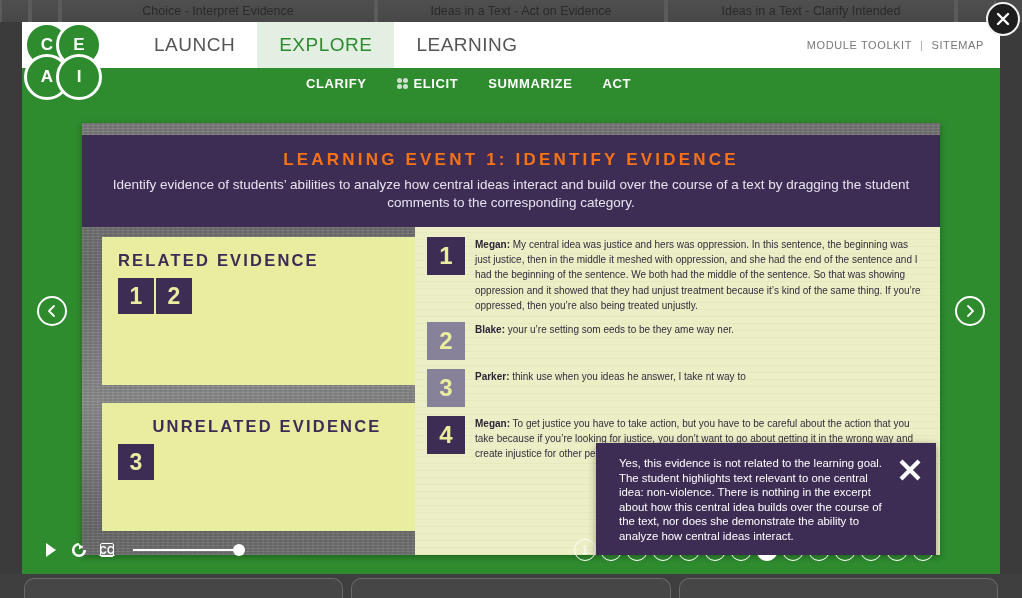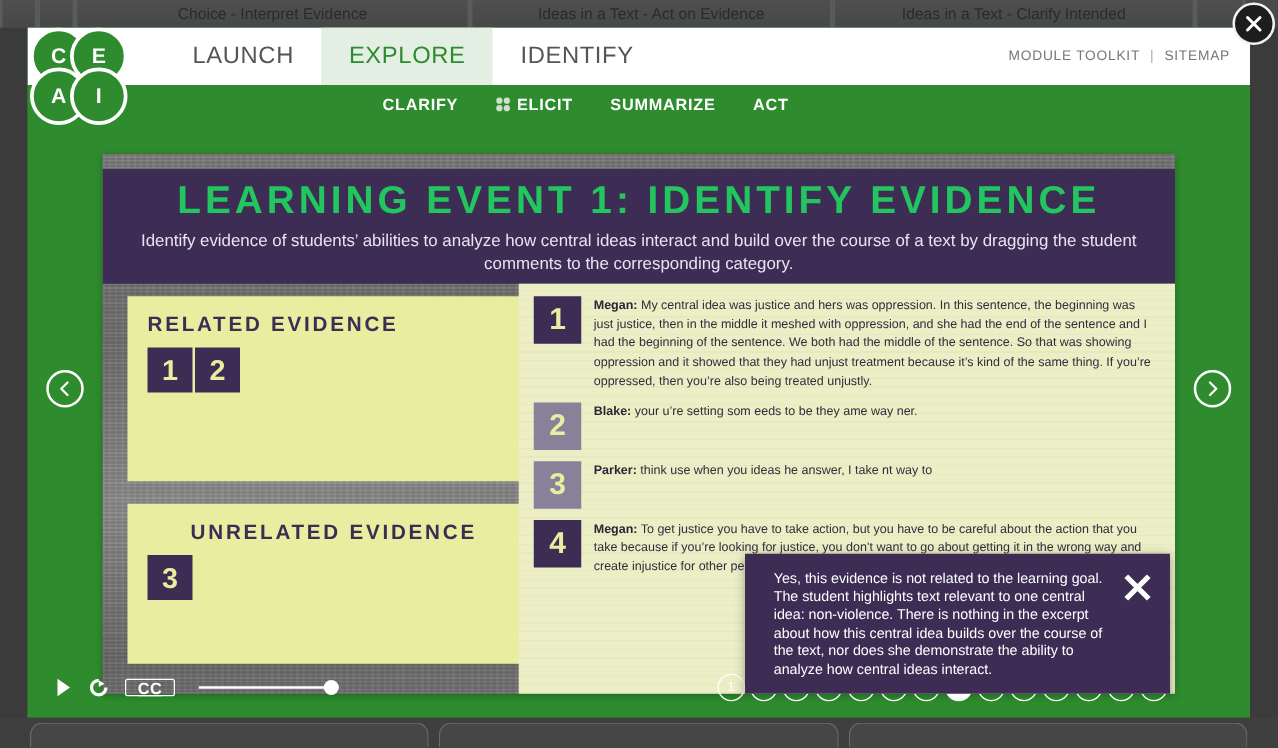--- a/index.html
+++ b/index.html
@@ -165,22 +165,22 @@
       linear-gradient(175deg,#7b7b7b 0%, #6d6d6d 30%, #8a8a8a 55%, #686868 80%, #7a7a7a 100%);
   }
 
   .slide-header {
     position: absolute; left: 0; top: 12px; width: 858px; height: 92px;
     background: #3d2d55;
     display: flex; flex-direction: column; align-items: center; justify-content: center;
     padding: 4px 24px;
   }
   .slide-title {
-    color: #22c55e;
-    font-size: 31px;
+    color: #f97316;
+    font-size: 17px;
     font-weight: bold;
     letter-spacing: 3.2px;
     text-align: center;
     margin-bottom: 6px;
   }
   .slide-sub {
     color: #e8e3f0;
     font-size: 13.5px;
     line-height: 18px;
     text-align: center;
@@ -292,24 +292,24 @@
 
   
   .controls {
     position: absolute; left: 0; bottom: 0; width: 978px; height: 48px;
     display: flex; align-items: center;
     padding: 0 22px 0 22px;
   }
   .ctrl-left { display: flex; align-items: center; gap: 13px; }
   .ctrl-btn { cursor: pointer; display: flex; align-items: center; }
   .cc-btn {
-    width: 40px; height: 14px;
+    width: 14px; height: 14px;
     border: 1.6px solid #ffffff;
     border-radius: 2px;
-    color: #ffffff; font-size: 13px; font-weight: bold;
+    color: #ffffff; font-size: 10px; font-weight: bold;
     display: flex; align-items: center; justify-content: center;
     cursor: pointer;
     letter-spacing: .3px;
     text-decoration: underline;
   }
   .volume {
     position: relative;
     width: 112px; height: 14px;
     margin-left: 6px;
     display: flex; align-items: center;
@@ -381,21 +381,21 @@
   </svg>
 </div>
 
 <div id="app-window">
 
   <div class="topnav">
     <div class="topnav-left-pad"></div>
     <div class="mainnav">
       <div class="mainnav-item">LAUNCH</div>
       <div class="mainnav-item active">EXPLORE</div>
-      <div class="mainnav-item">IDENTIFY</div>
+      <div class="mainnav-item">LEARNING</div>
     </div>
     <div class="topnav-right">
       <span>MODULE TOOLKIT</span>
       <span class="sep">|</span>
       <span>SITEMAP</span>
     </div>
   </div>
 
   <div class="subnav">
     <div class="subnav-item">

